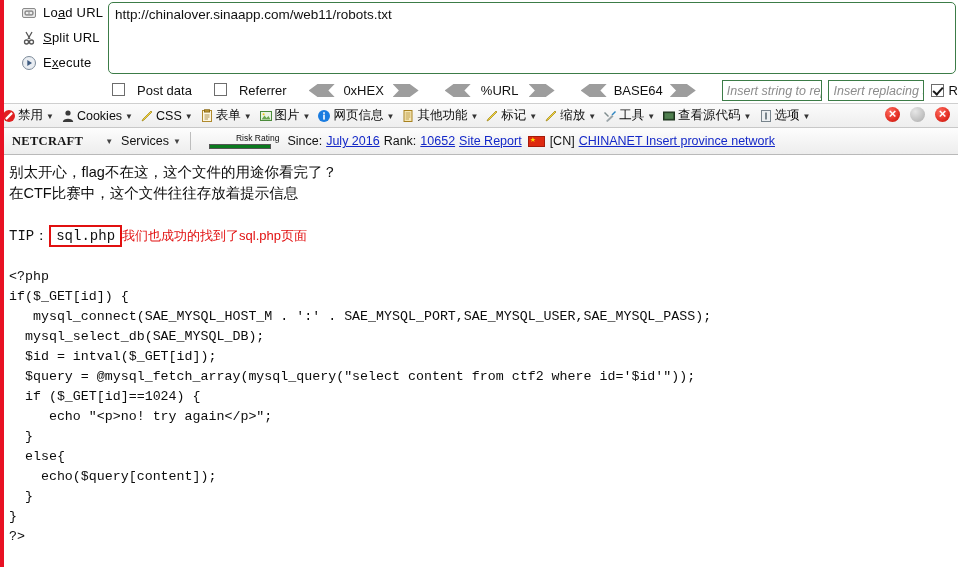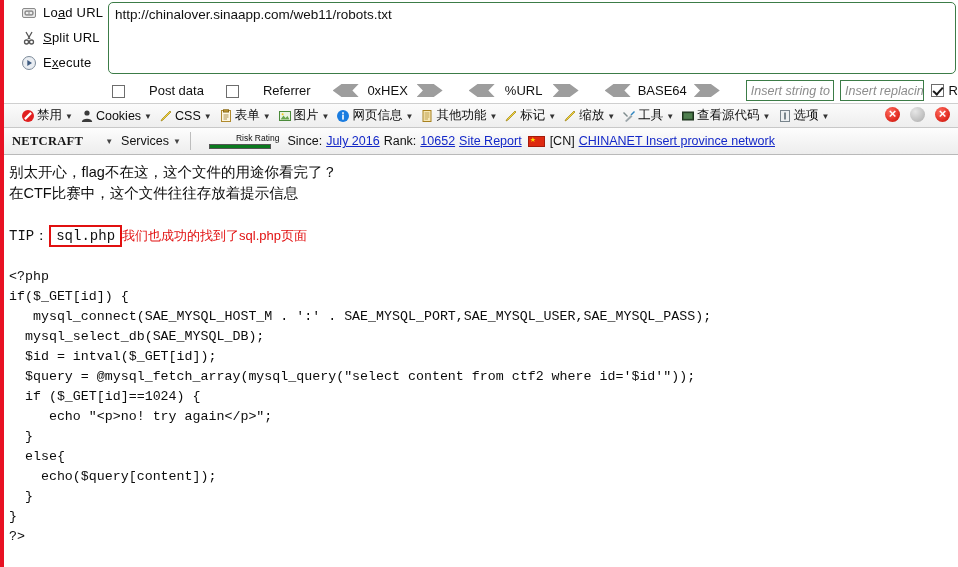--- a/index.html
+++ b/index.html
@@ -72,21 +72,21 @@
 
   
   .hb-opts {
     position: absolute; left: 0; top: 77px;
     width: 958px; height: 27px;
     display: flex; align-items: center;
     padding-left: 112px;
     gap: 0px;
   }
   .chk-wrap {
-    display: flex; align-items: flex-end; gap: 24px;
+    display: flex; align-items: flex-start; gap: 12px;
     margin-right: 22px;
   }
   .chk {
     width: 13px; height: 13px;
     border: 1px solid #6d6d6d;
     background: #fff;
     display: inline-block;
     position: relative;
     flex: 0 0 13px;
   }
@@ -140,21 +140,21 @@
     overflow: hidden;
   }
 
   
   .wdt {
     position: absolute; left: 0; top: 104px;
     width: 958px; height: 24px;
     background: linear-gradient(to bottom, #fbfbfb 0%, #eeeeee 100%);
     border-bottom: 1px solid #c8c8c8;
     display: flex; align-items: center;
-    padding-left: 21px;
+    padding-left: 2px;
   }
   .wdt-item {
     display: flex; align-items: center;
     gap: 2px;
     margin-right: 7px;
     white-space: nowrap;
   }
   .wdt-label {
     font-size: 12.5px;
     color: #0b0b0b;

